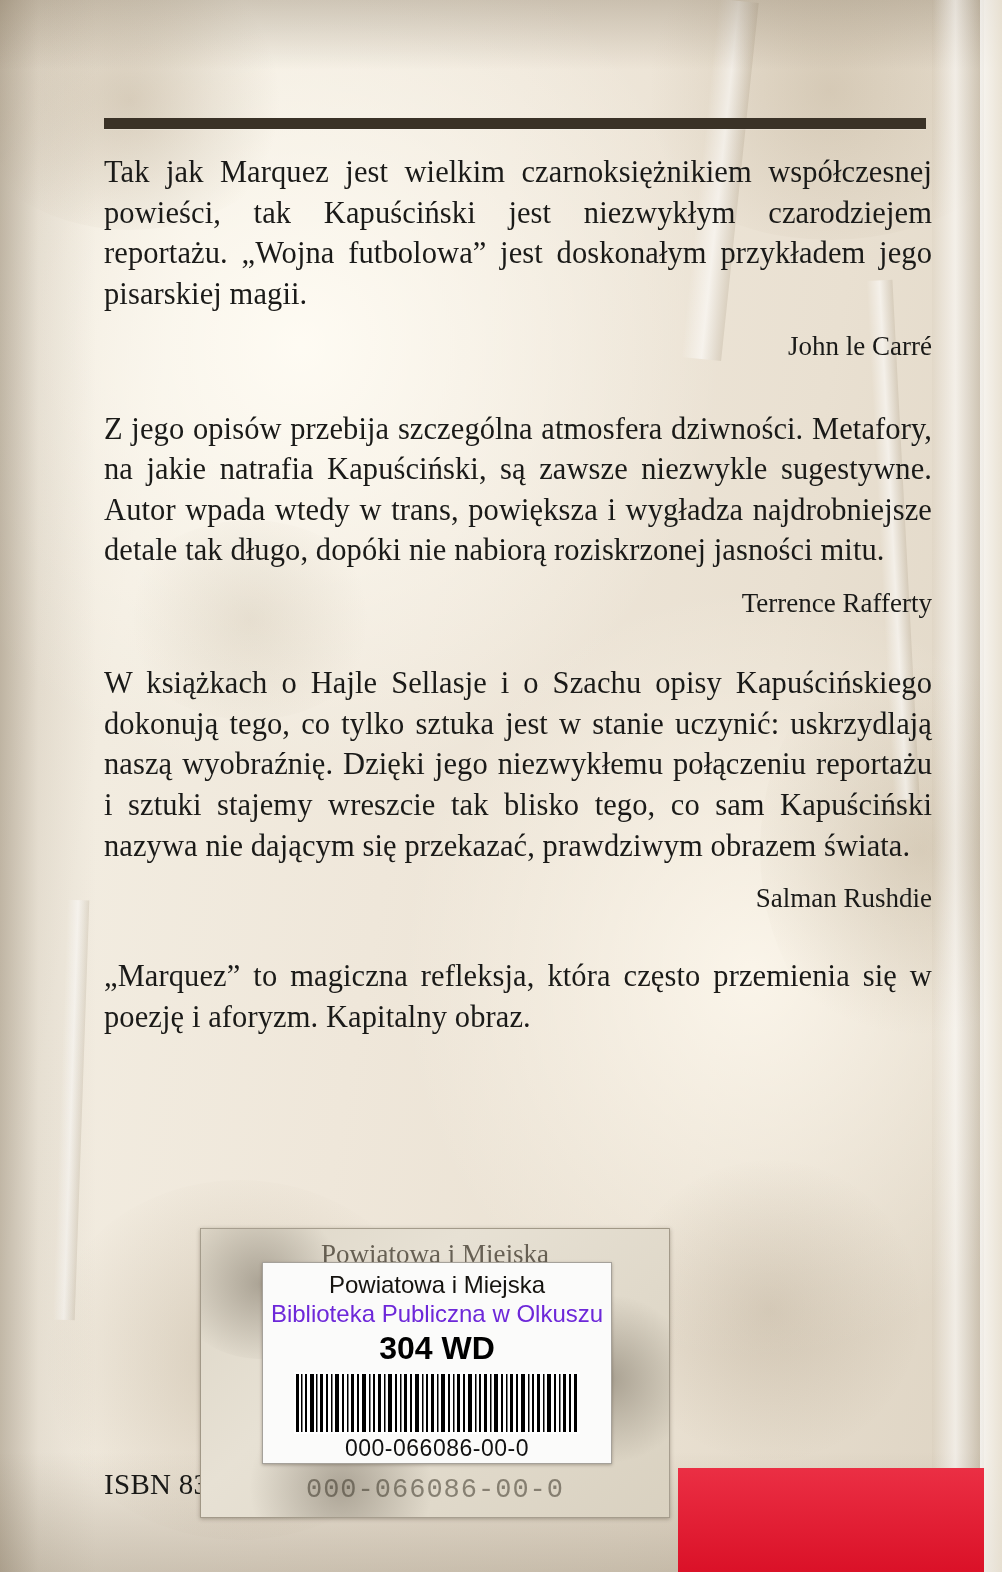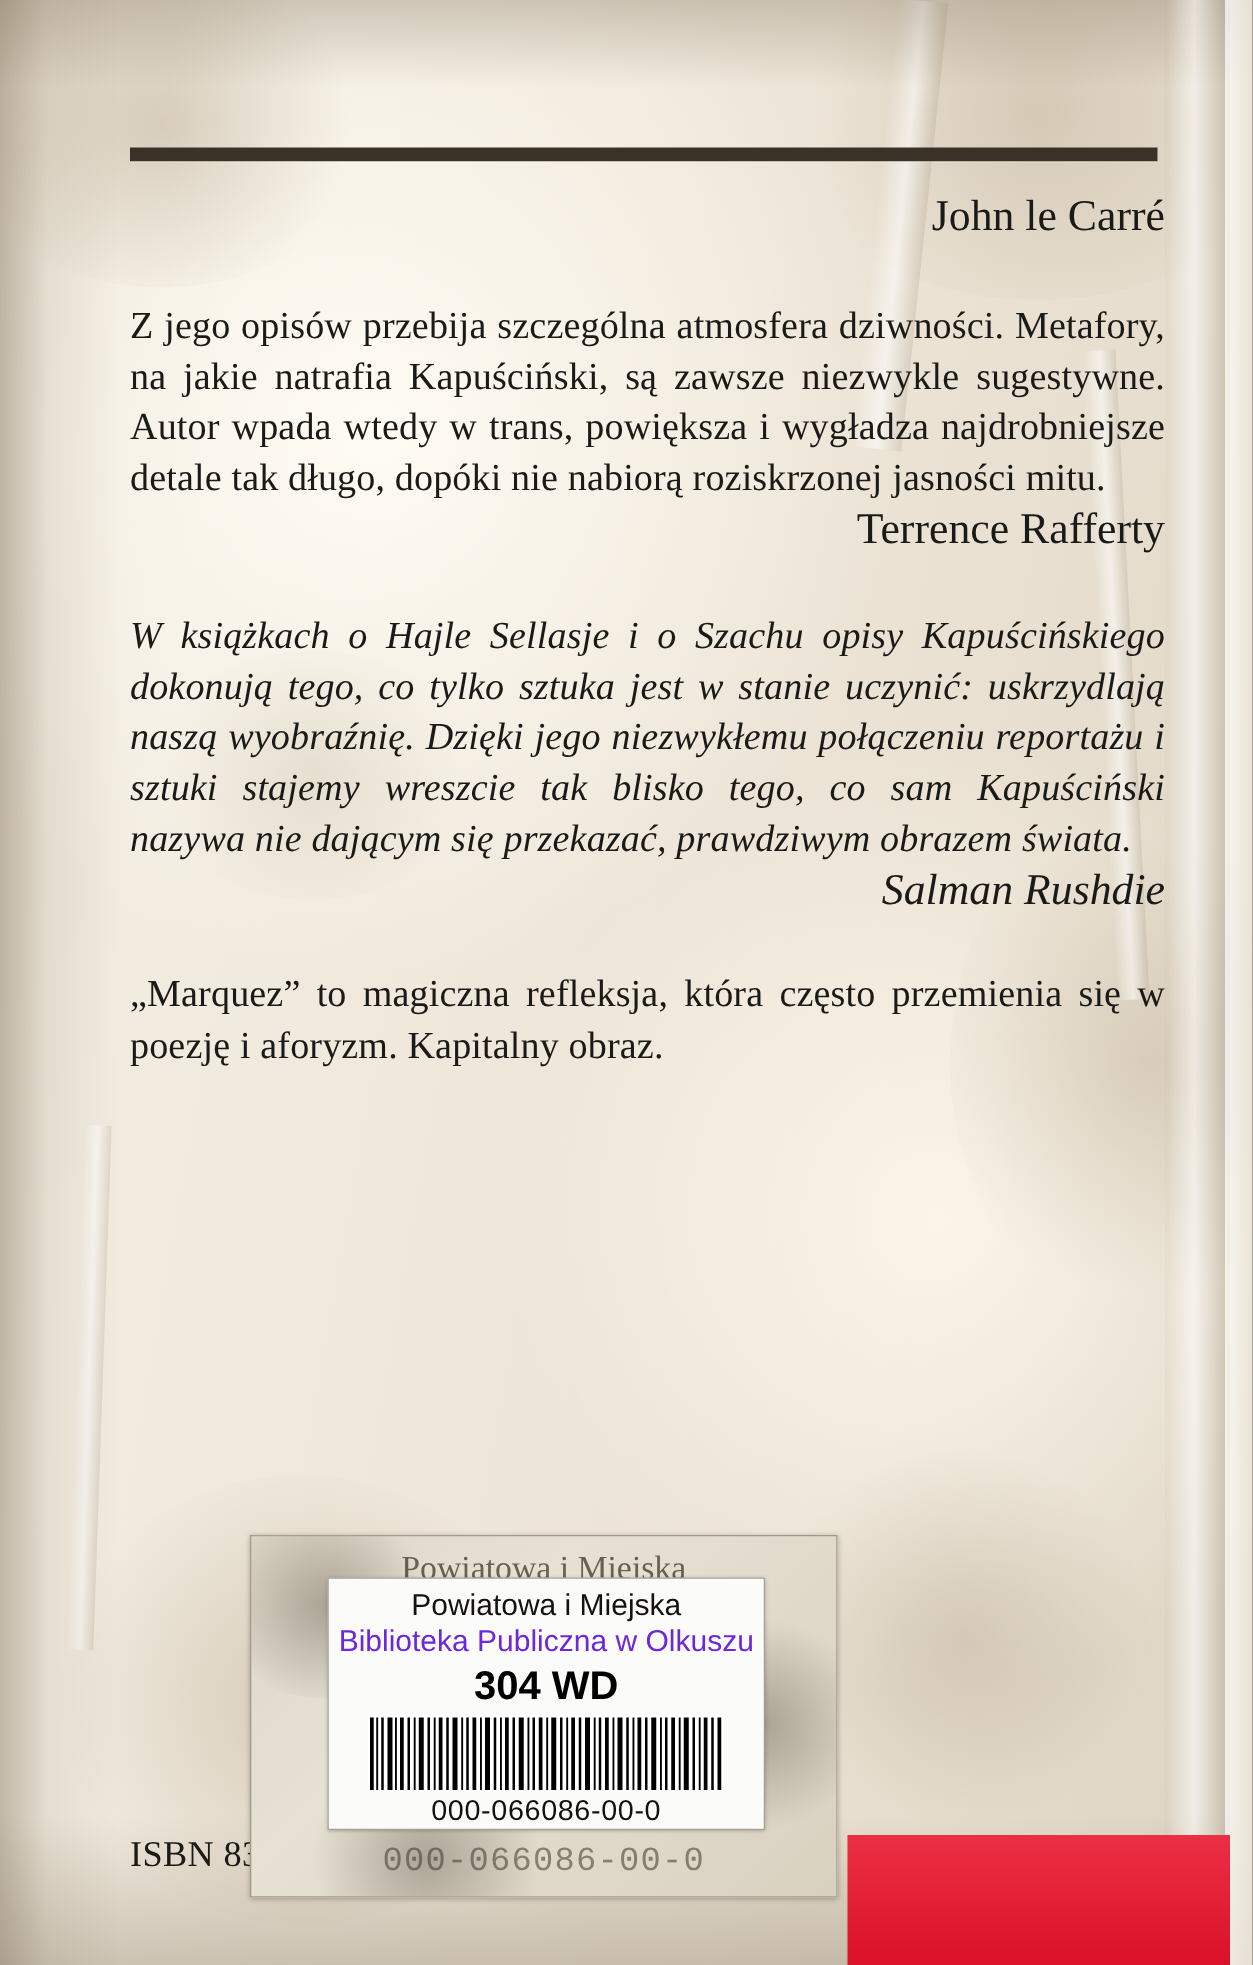--- a/index.html
+++ b/index.html
@@ -84,28 +84,28 @@
   .blurb { margin-bottom: 42px; }
   .blurb p {
     margin: 0;
     font-size: 30.5px;
     line-height: 1.33;
     text-align: justify;
     text-justify: inter-word;
     letter-spacing: 0.1px;
   }
   .blurb .attrib {
-    margin-top: 0;
+    margin-top: 16px;
     text-align: right;
-    font-size: 35px;
+    font-size: 27px;
     line-height: 1.2;
   }
   .b1 { margin-bottom: 46px; }
   .b2 { margin-bottom: 44px; }
-  .b3 { margin-bottom: 42px; font-style: italic; }
+  .b3 { margin-bottom: 42px; }
   .b4 { margin-bottom: 0; }
 
   
   .isbn {
     position: absolute;
     left: 104px;
     top: 1468px;
     font-size: 29px;
     letter-spacing: 0.3px;
   }
@@ -223,20 +223,21 @@
   <div class="edge-shade-top"></div>
   <div class="edge-shade-bottom"></div>
   <div class="spine-fold"></div>
   <div class="right-white-strip"></div>
 
   <div class="top-rule"></div>
 
   <div class="content">
 
     <div class="blurb b1">
+      <p>Tak jak Marquez jest wielkim czarnoksiężnikiem współ­czesnej powieści, tak Kapuściński jest niezwykłym cza­rodziejem reportażu. „Wojna futbolowa” jest doskonałym przykładem jego pisarskiej magii.</p>
       <div class="attrib">John le Carré</div>
     </div>
 
     <div class="blurb b2">
       <p>Z jego opisów przebija szczególna atmosfera dziwności. Metafory, na jakie natrafia Kapuściński, są zawsze nie­zwykle sugestywne. Autor wpada wtedy w trans, powię­ksza i wygładza najdrobniejsze detale tak długo, dopóki nie nabiorą roziskrzonej jasności mitu.</p>
       <div class="attrib">Terrence Rafferty</div>
     </div>
 
     <div class="blurb b3">
       <p>W książkach o Hajle Sellasje i o Szachu opisy Kapuściń­skiego dokonują tego, co tylko sztuka jest w stanie uczy­nić: uskrzydlają naszą wyobraźnię. Dzięki jego niezwy­kłemu połączeniu reportażu i sztuki stajemy wreszcie tak blisko tego, co sam Kapuściński nazywa nie dającym się przekazać, prawdziwym obrazem świata.</p>

